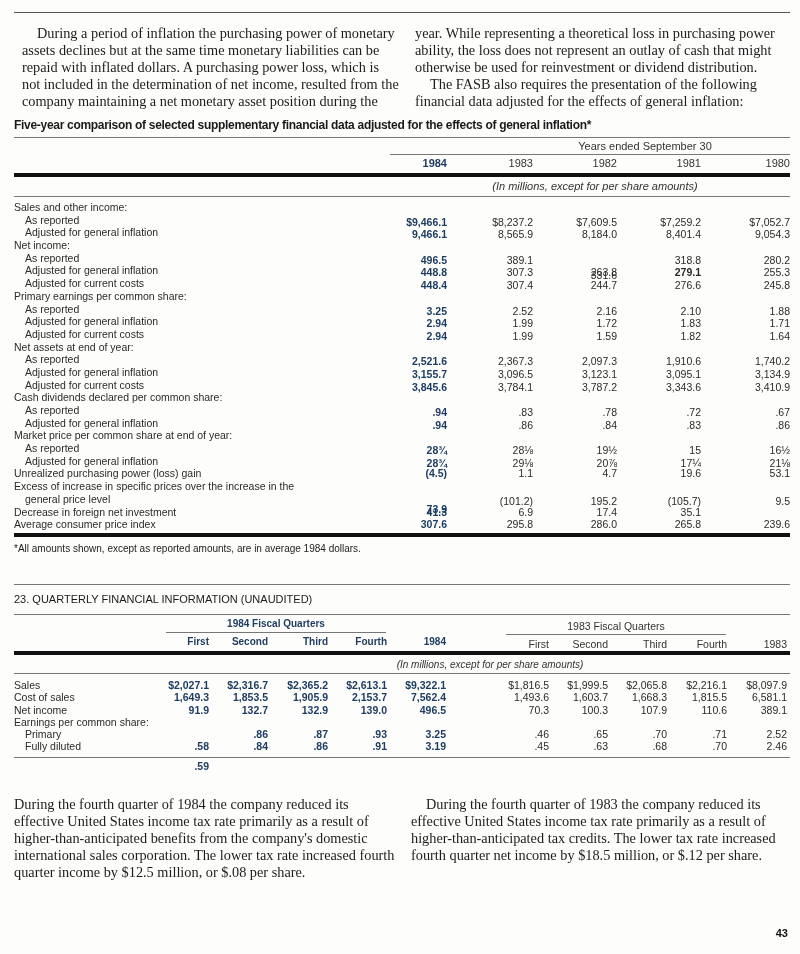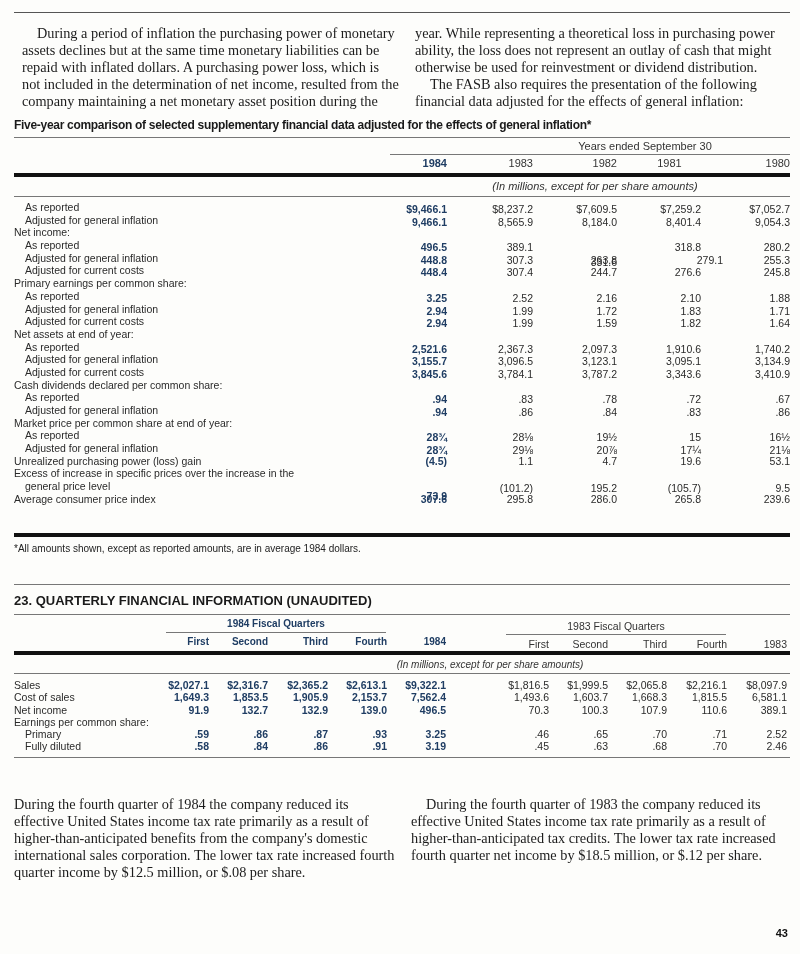--- a/index.html
+++ b/index.html
@@ -30,21 +30,21 @@
   .row { position: relative; height: 12.7px; font-size: 10.5px; line-height: 12.7px; }
   .row .label { position: absolute; left: 0; color: #2a2a2a; white-space: nowrap; }
   .row .label.sub { left: 11px; }
   .row .v { position: absolute; text-align: right; white-space: nowrap; color: #2a2a2a; }
   .row .v.b { font-weight: bold; color: #1f3d63; }
   .row.shift .v { top: 2px; }
 
   .footnote { position: absolute; left: 14px; top: 543px; font-size: 10px; color: #222; }
 
   .t2-rule-top { position: absolute; left: 14px; right: 10px; top: 584px; border-top: 1px solid #777; }
-  .t2-title { position: absolute; left: 14px; top: 593px; font-size: 13px; font-weight: bold; color: #1a1a1a; }
+  .t2-title { position: absolute; left: 14px; top: 593px; font-size: 11px; font-weight: normal; color: #1a1a1a; }
   .t2-rule2 { position: absolute; left: 14px; right: 10px; top: 614px; border-top: 1px solid #777; }
   .q84-hdr { position: absolute; left: 166px; width: 220px; top: 618px; text-align: center; font-size: 10px; font-weight: bold; color: #1f3d63; }
   .q84-ul { position: absolute; left: 166px; width: 220px; top: 632px; border-top: 1px solid #777; }
   .q83-hdr { position: absolute; left: 506px; width: 220px; top: 620px; text-align: center; font-size: 10.5px; color: #333; }
   .q83-ul { position: absolute; left: 506px; width: 220px; top: 634px; border-top: 1px solid #777; }
   .qcol { position: absolute; font-size: 10px; text-align: right; }
   .qcol.b { font-weight: bold; color: #1f3d63; top: 636px; }
   .qcol.n { color: #333; top: 638px; font-size: 10.5px; }
   .unit-note2 { position: absolute; top: 659px; left: 330px; width: 320px; text-align: center; font-size: 10px; font-style: italic; color: #333; }
 
@@ -79,28 +79,31 @@
 </section>
 
 <div class="t1-title sans">Five-year comparison of selected supplementary financial data adjusted for the effects of general inflation*</div>
 <div class="t1-rule-top"></div>
 <div class="years-ended sans">Years ended September 30</div>
 <div class="years-ul"></div>
 
 <div class="year-hdr sans bold" style="left:380px;width:67px;">1984</div>
 <div class="year-hdr sans" style="left:470px;width:63px;">1983</div>
 <div class="year-hdr sans" style="left:554px;width:63px;">1982</div>
-<div class="year-hdr sans" style="left:638px;width:63px;text-align:center;">1981</div>
+<div class="year-hdr sans" style="left:638px;width:63px;">1981</div>
 <div class="year-hdr sans" style="left:726px;width:64px;">1980</div>
 
 <div class="thickrule" style="top:173px;"></div>
 <div class="unit-note sans">(In millions, except for per share amounts)</div>
 <div class="thinrule" style="top:196px;"></div>
 
 <div class="t1-body sans" id="t1-body">
+    <div class="row">
+      <span class="label">Sales and other income:</span>
+    </div>
     <div class="row shift">
       <span class="label sub">As reported</span>
       <span class="v b" style="left: 363px; width: 70px;">$9,466.1</span>
       <span class="v" style="left: 449px; width: 70px;">$8,237.2</span>
       <span class="v" style="left: 533px; width: 70px;">$7,609.5</span>
       <span class="v" style="left: 617px; width: 70px;">$7,259.2</span>
       <span class="v" style="left: 706px; width: 70px;">$7,052.7</span>
     </div>
     <div class="row shift">
       <span class="label sub">Adjusted for general inflation</span>
@@ -119,21 +122,21 @@
       <span class="v" style="left: 449px; width: 70px;">389.1</span>
       <span class="v" style="left: 533px; width: 70px; margin-top: 15px;">331.6</span>
       <span class="v" style="left: 617px; width: 70px;">318.8</span>
       <span class="v" style="left: 706px; width: 70px;">280.2</span>
     </div>
     <div class="row shift">
       <span class="label sub">Adjusted for general inflation</span>
       <span class="v b" style="left: 363px; width: 70px;">448.8</span>
       <span class="v" style="left: 449px; width: 70px;">307.3</span>
       <span class="v" style="left: 533px; width: 70px;">263.8</span>
-      <span class="v" style="left: 639px; width: 70px;">279.1</span>
+      <span class="v" style="left: 617px; width: 70px; font-weight: bold;">279.1</span>
       <span class="v" style="left: 706px; width: 70px;">255.3</span>
     </div>
     <div class="row shift">
       <span class="label sub">Adjusted for current costs</span>
       <span class="v b" style="left: 363px; width: 70px;">448.4</span>
       <span class="v" style="left: 449px; width: 70px;">307.4</span>
       <span class="v" style="left: 533px; width: 70px;">244.7</span>
       <span class="v" style="left: 617px; width: 70px;">276.6</span>
       <span class="v" style="left: 706px; width: 70px;">245.8</span>
     </div>
@@ -240,20 +243,28 @@
     <div class="row">
       <span class="label">Excess of increase in specific prices over the increase in the</span>
     </div>
     <div class="row shift">
       <span class="label sub">general price level</span>
       <span class="v b" style="left: 363px; width: 70px; margin-top: 8px;">73.9</span>
       <span class="v" style="left: 449px; width: 70px;">(101.2)</span>
       <span class="v" style="left: 533px; width: 70px;">195.2</span>
       <span class="v" style="left: 617px; width: 70px;">(105.7)</span>
       <span class="v" style="left: 706px; width: 70px;">9.5</span>
+    </div>
+    <div class="row">
+      <span class="label">Decrease in foreign net investment</span>
+      <span class="v b" style="left: 363px; width: 70px;">41.3</span>
+      <span class="v" style="left: 449px; width: 70px;">6.9</span>
+      <span class="v" style="left: 533px; width: 70px;">17.4</span>
+      <span class="v" style="left: 617px; width: 70px;">35.1</span>
+      <span class="v" style="left: 706px; width: 70px;"></span>
     </div>
     <div class="row">
       <span class="label">Average consumer price index</span>
       <span class="v b" style="left: 363px; width: 70px;">307.6</span>
       <span class="v" style="left: 449px; width: 70px;">295.8</span>
       <span class="v" style="left: 533px; width: 70px;">286.0</span>
       <span class="v" style="left: 617px; width: 70px;">265.8</span>
       <span class="v" style="left: 706px; width: 70px;">239.6</span>
     </div>
   </div>
@@ -323,21 +334,21 @@
       <span class="v" style="left: 532px; width: 62px;">100.3</span>
       <span class="v" style="left: 591px; width: 62px;">107.9</span>
       <span class="v" style="left: 651px; width: 62px;">110.6</span>
       <span class="v" style="left: 711px; width: 62px;">389.1</span>
     </div>
     <div class="qrow">
       <span class="label">Earnings per common share:</span>
     </div>
     <div class="qrow">
       <span class="label sub">Primary</span>
-      <span class="v b" style="left: 133px; width: 62px;">.59</span>
+      <span class="v b" style="left: 133px; width: 62px; margin-top: 32px;">.59</span>
       <span class="v b" style="left: 192px; width: 62px;">.86</span>
       <span class="v b" style="left: 252px; width: 62px;">.87</span>
       <span class="v b" style="left: 311px; width: 62px;">.93</span>
       <span class="v b" style="left: 370px; width: 62px;">3.25</span>
       <span class="v" style="left: 473px; width: 62px;">.46</span>
       <span class="v" style="left: 532px; width: 62px;">.65</span>
       <span class="v" style="left: 591px; width: 62px;">.70</span>
       <span class="v" style="left: 651px; width: 62px;">.71</span>
       <span class="v" style="left: 711px; width: 62px;">2.52</span>
     </div>

